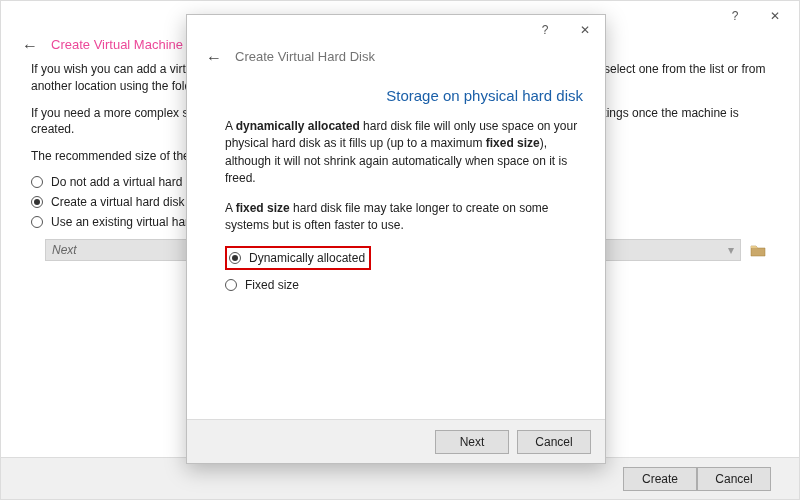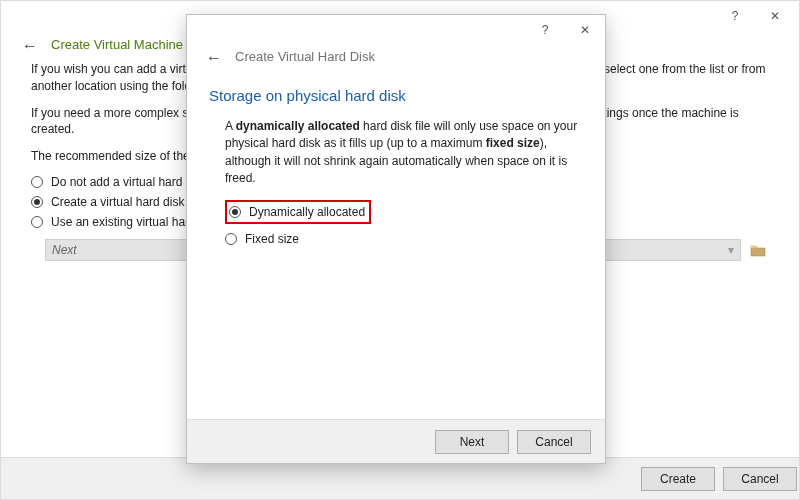--- a/index.html
+++ b/index.html
@@ -13,57 +13,57 @@
   .parent-titlebar {
     height: 30px; display: flex; justify-content: flex-end; align-items: center;
     padding: 0 4px;
   }
   .tb-btn { width: 40px; height: 28px; display: flex; align-items: center; justify-content: center; color: #555; }
   .parent-header {
     display: flex; align-items: center; gap: 12px; padding: 4px 0 10px 20px;
     border-bottom: 1px solid transparent;
   }
   .back-arrow { font-size: 16px; color: #444; width: 18px; text-align: center; }
-  .parent-title { font-size: 13px; color: #4d7c0f; }
+  .parent-title { font-size: 13px; color: #ec4899; }
   .parent-body { position: absolute; top: 60px; left: 30px; right: 30px; bottom: 48px; }
   .parent-heading { color: #1a5fa8; font-size: 16px; margin: 6px 0 14px 0; font-weight: 400; }
   .parent-text { margin: 0 0 10px 0; line-height: 1.4; max-width: 760px; }
   .radio-group { margin-top: 8px; }
   .radio-row { display: flex; align-items: center; gap: 8px; margin: 6px 0; }
   .radio { width: 12px; height: 12px; border: 1px solid #555; border-radius: 50%; display: inline-flex; align-items: center; justify-content: center; }
   .radio.selected::after { content: ""; width: 6px; height: 6px; background: #333; border-radius: 50%; }
   .combo-row { display: flex; align-items: center; margin-top: 10px; margin-left:14px;}
   .combo {
     flex: 1; height: 22px; background: #e3e3e3; border: 1px solid #cfcfcf;
     display: flex; align-items: center; justify-content: space-between; padding: 0 6px; color: #666; font-style: italic;
   }
   .combo-arrow { color: #999; font-style: normal; }
   .folder-icon { width: 22px; height: 22px; margin-left: 6px; display:flex; align-items:center; justify-content:center; color:#b0864a; font-size:14px; }
   .parent-footer {
     position: absolute; left: 0; right: 0; bottom: 0; height: 42px;
     border-top: 1px solid #dcdcdc; background: #f0f0f0;
-    display: flex; justify-content: flex-end; align-items: center; gap: 8px; padding: 0 2px;
+    display: flex; justify-content: flex-end; align-items: center; padding: 0 28px;
   }
   .btn {
     min-width: 74px; height: 24px; border: 1px solid #adadad; background: #e1e1e1;
     display: inline-flex; align-items: center; justify-content: center; font-size: 12px;
   }
 
   
   .front-dialog {
     position: absolute; top: 14px; left: 186px; width: 420px; height: 450px;
     background: #fff; border: 1px solid #bfbfbf;
     box-shadow: 0 6px 20px rgba(0,0,0,0.25);
     display: flex; flex-direction: column;
   }
   .front-titlebar { height: 30px; display: flex; justify-content: flex-end; align-items: center; }
   .front-header { display: flex; align-items: center; gap: 12px; padding: 2px 0 10px 18px; }
   .front-title { font-size: 13px; color: #737373; }
   .front-body { padding: 4px 22px 0 38px; flex: 1; overflow: hidden; }
-  .front-heading { color: #1a5fa8; font-size: 15px; margin: 8px 0 14px 6px; font-weight: 400; margin-left:-16px;}
+  .front-heading { color: #1a5fa8; font-size: 15px; margin: 8px 0 14px 6px; font-weight: 400; margin-left:-16px;text-align:right;}
   .front-text { margin: 0 0 12px 0; line-height: 1.45; }
   .hl { border: 2px solid #d60000; padding: 3px 4px 3px 2px; display: inline-flex; align-items: center; gap: 8px; }
   .front-footer {
     height: 44px; border-top: 1px solid #dcdcdc; background: #f0f0f0;
     display: flex; justify-content: flex-end; align-items: center; gap: 8px; padding: 0 14px;
   }
 </style>
 </head>
 <body>
 
@@ -122,20 +122,23 @@
   </div>
   <div class="front-header">
     <span class="back-arrow">←</span>
     <span class="front-title">Create Virtual Hard Disk</span>
   </div>
   <div class="front-body">
     <div class="front-heading">Storage on physical hard disk</div>
     <p class="front-text">
       <span>A </span><b>dynamically allocated</b><span> hard disk file will only use space on your physical hard disk as it fills up (up to a maximum </span><b>fixed size</b><span>), although it will not shrink again automatically when space on it is freed.</span>
     </p>
+    <p class="front-text">
+      <span>A </span><b>fixed size</b><span> hard disk file may take longer to create on some systems but is often faster to use.</span>
+    </p>
 
     <div style="margin-top:4px;">
       <span class="hl">
         <span class="radio-row" style="margin:0">
           <span class="radio selected"></span>
           <span>Dynamically allocated</span>
         </span>
       </span>
     </div>
     <div class="radio-row" style="margin-top:8px;">

